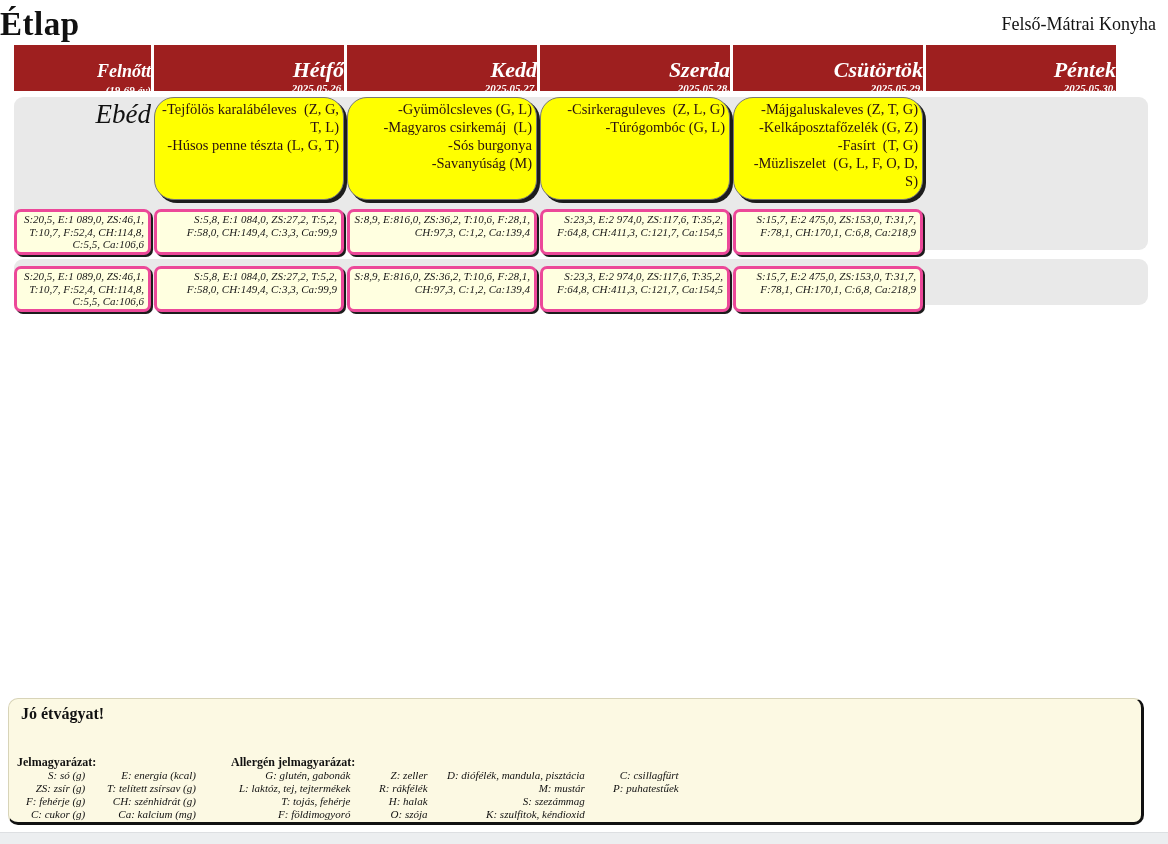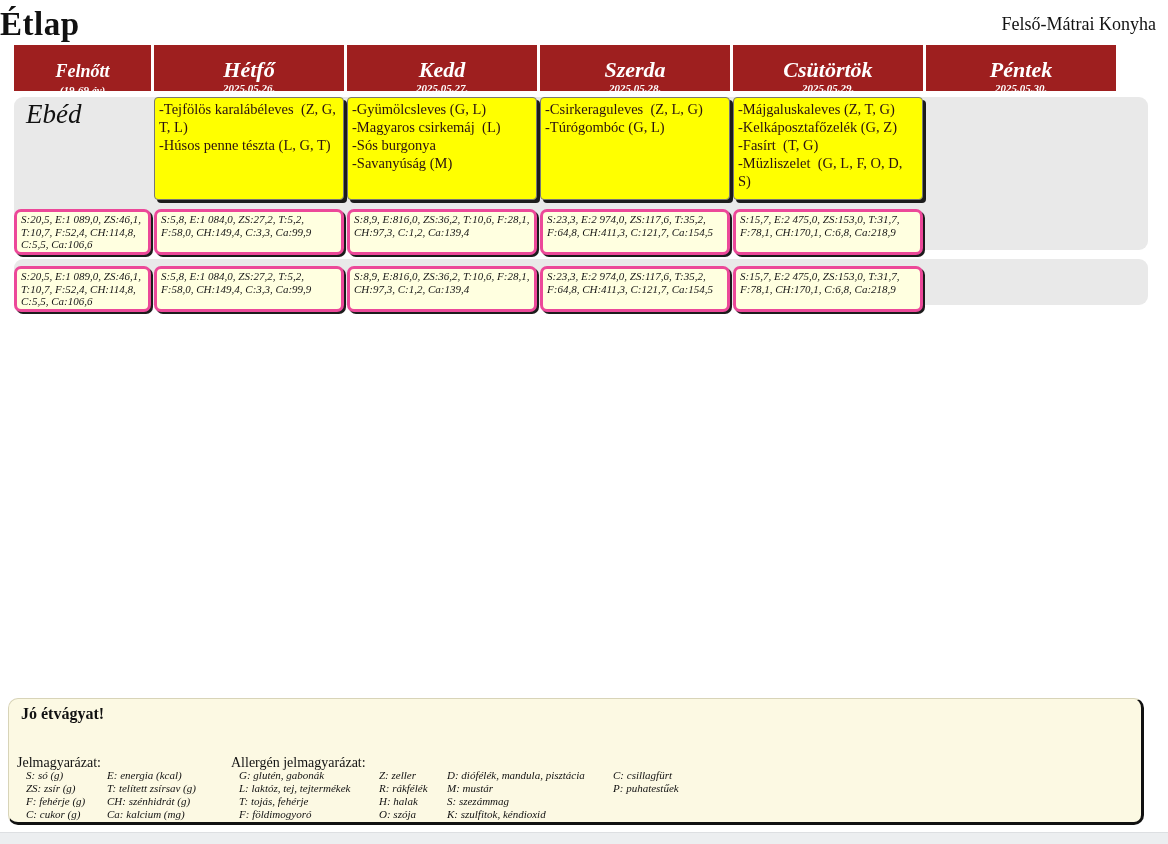--- a/index.html
+++ b/index.html
@@ -1,15 +1,15 @@
 <!DOCTYPE html>
 <html><head>
 <meta charset="utf-8">
 <style>
-  * { margin:0; padding:0; box-sizing:border-box; }
+  * { margin:0; padding:0; box-sizing:border-box;text-align:right; }
   html,body { width:1168px; height:844px; }
   body {
     position:relative;
     background:#ffffff;
     font-family:"Liberation Serif", "DejaVu Serif", serif;
     color:#111;
     overflow:hidden;
   }
 
   
@@ -59,21 +59,21 @@
     padding-top:0;
   }
   .row-label {
     font-style:italic;
     font-size:27px;
     padding-left:12px;
     padding-top:2px;
   }
   .menu-box {
     background:#ffff00;
-    border-radius:4px;
+    border-radius:20px;
     border:1px solid #777;
     box-shadow:3px 3px 0 0 #1c1c1c;
     height:103px;
     padding:2px 4px;
     font-size:14.5px;
     line-height:18px;
     color:#2a1111;
     white-space:pre-wrap;
     overflow:hidden;
   }
@@ -125,21 +125,21 @@
     font-size:16px; font-weight:bold;
   }
   .signoff {
     position:absolute; right:10px; top:4px;
     text-align:right;
     font-size:15px; font-weight:bold;
     line-height:19px;
   }
   .legend-title, .allergen-title {
     position:absolute; top:56px;
-    font-size:14px; font-weight:normal;
+    font-size:12px; font-weight:bold;
   }
   .legend-title { left:8px; }
   .allergen-title { left:222px; }
   .legend-col {
     position:absolute; top:70px;
     font-size:11px; font-style:italic;
     line-height:13px;
     white-space:pre-line;
   }
   .lc1 { left:17px; }

